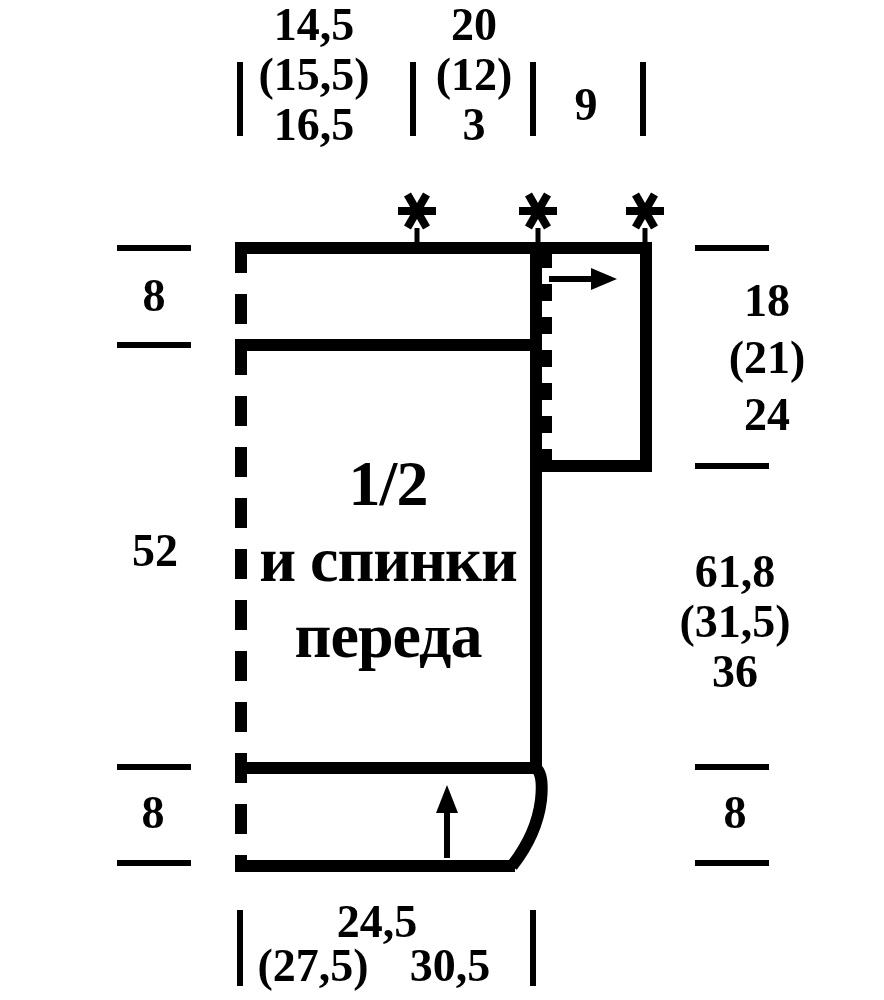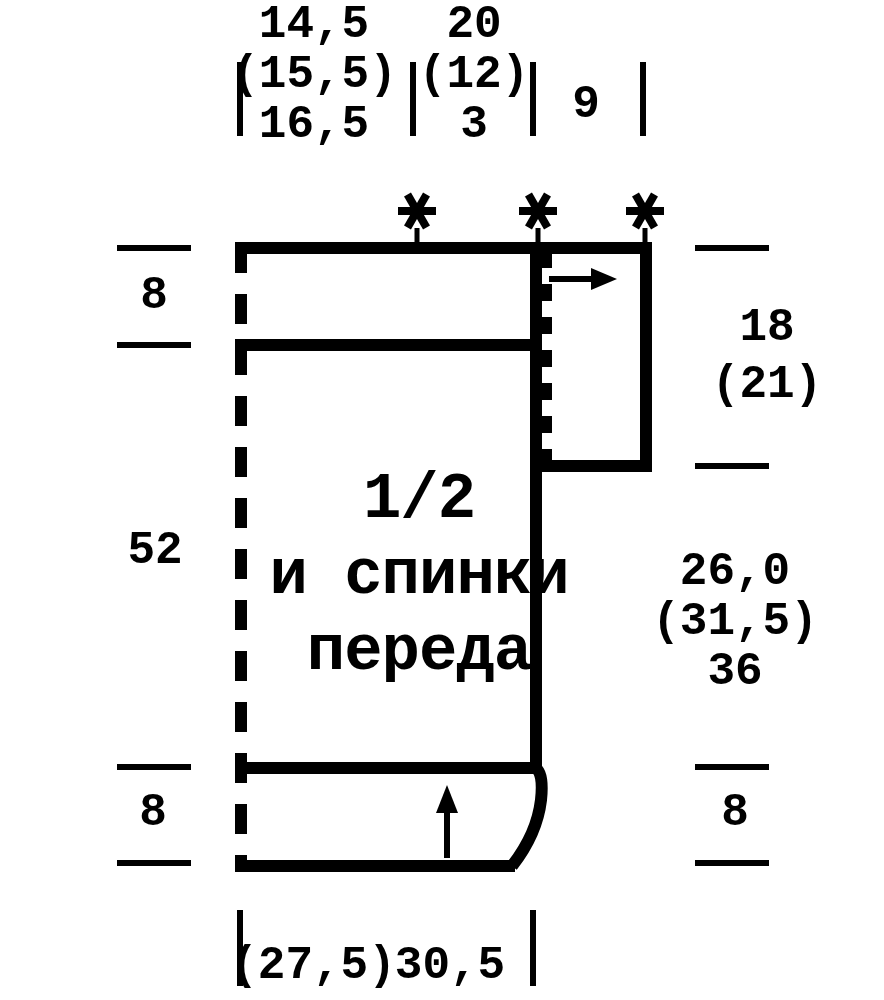--- a/index.html
+++ b/index.html
@@ -7,21 +7,21 @@
     padding: 0;
     background: #ffffff;
   }
   .stage {
     position: relative;
     width: 884px;
     height: 1000px;
     background: #ffffff;
     color: #000000;
     overflow: hidden;
-    font-family: Liberation Mono, monospace;
+    font-family: Liberation Serif, serif;
   }
   .diagram-svg {
     position: absolute;
     left: 0;
     top: 0;
     width: 884px;
     height: 1000px;
   }
   .diagram-svg line, .diagram-svg path {
     stroke: currentColor;
@@ -149,36 +149,40 @@
   <div class="lbl" style="left:155px; top:551px;">
     <div>52</div>
   </div>
   <div class="lbl" style="left:153px; top:813px;">
     <div>8</div>
   </div>
 
   <div class="lbl lh57" style="left:767px; top:357px;">
     <div>18</div>
     <div>(21)</div>
+    <div>24</div>
   </div>
   <div class="lbl" style="left:735px; top:622px;">
-    <div>26,0</div>
+    <div>61,8</div>
     <div>(31,5)</div>
     <div>36</div>
   </div>
   <div class="lbl" style="left:735px; top:813px;">
     <div>8</div>
   </div>
 
+  <div class="lbl" style="left:377px; top:922px;">
+    <div>24,5</div>
+  </div>
   <div class="lbl" style="left:313px; top:966px;">
     <div>(27,5)</div>
   </div>
   <div class="lbl" style="left:450px; top:966px;">
     <div>30,5</div>
   </div>
 
-  <div class="title-lbl" style="left:388px; top:576px;margin-left:31px;">
+  <div class="title-lbl" style="left:388px; top:560px;">
     <div>1/2</div>
     <div>и спинки</div>
     <div>переда</div>
   </div>
 
 </div>
 
 </body></html>

